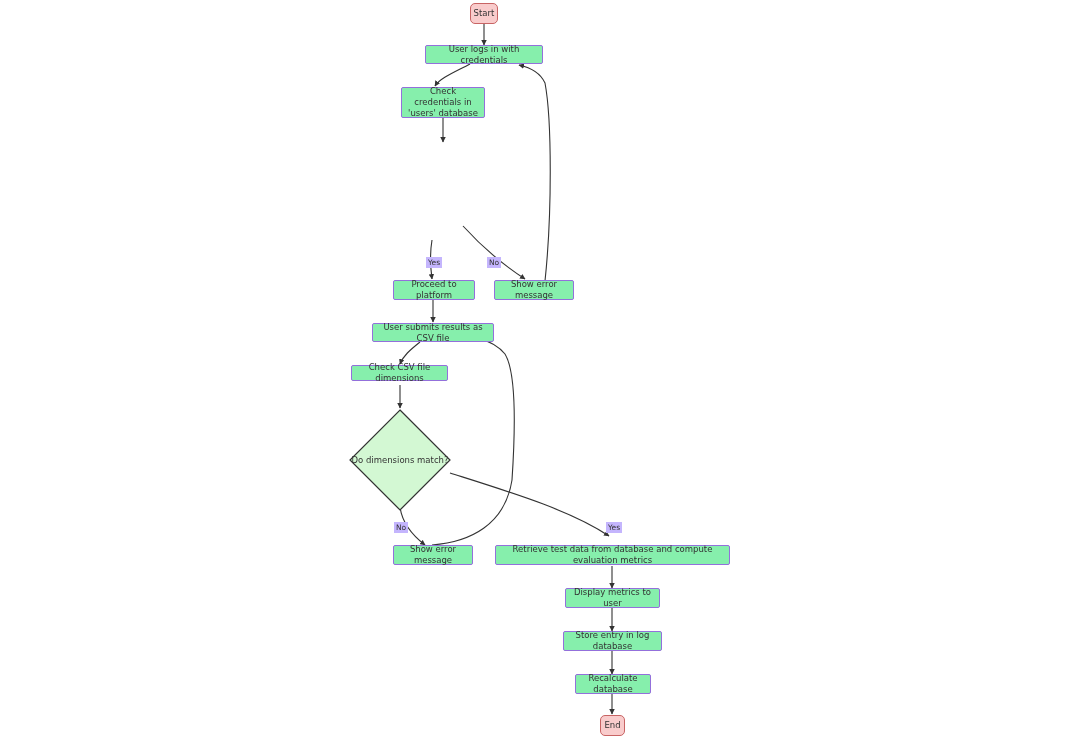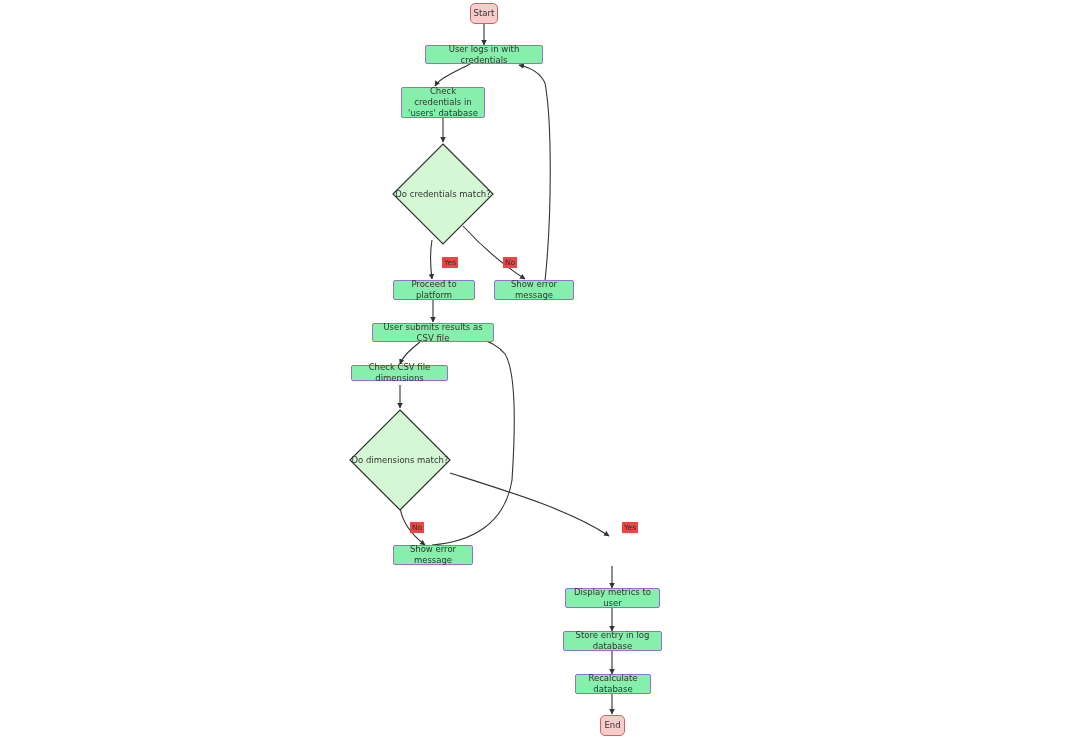--- a/index.html
+++ b/index.html
@@ -71,28 +71,27 @@
     display: flex;
     align-items: center;
     justify-content: center;
     font-size: 8.5px;
     color: #333333;
     text-align: center;
     pointer-events: none;
   }
   .edge-label {
     position: absolute;
-    background: #ef4444;
+    background: #c4b5fd;
     color: #333333;
     font-size: 7.5px;
     line-height: 9px;
     padding: 1px 2px;
     z-index: 4;
     white-space: nowrap;
-    margin-left: 16px;
   }
   .node-text {
     display: block;
     white-space: pre-line;
   }
 </style>
 </head>
 <body>
 
 <div id="flow-root">
@@ -146,26 +145,20 @@
 
   <div class="node node-process" style="left:425px; top:45px; width:118px; height:19px;">
     <span class="node-text">User logs in with credentials</span>
   </div>
 
   <div class="node node-process" style="left:401px; top:87px; width:84px; height:31px;">
     <span class="node-text">Check credentials in
 'users' database</span>
   </div>
 
-  <div class="node-decision-wrap" style="left:392px; top:143px; width:102px; height:102px;">
-    <svg width="102" height="102" viewBox="0 0 102 102" xmlns="http://www.w3.org/2000/svg">
-      <polygon points="51,1 101,51 51,101 1,51" fill="#d3f8d3" stroke="#333333" stroke-width="1.2"></polygon>
-    </svg>
-    <div class="node-decision-label">Do credentials match?</div>
-  </div>
 
   <div class="edge-label" style="left:426px; top:257px;">Yes</div>
 
   <div class="edge-label" style="left:487px; top:257px;">No</div>
 
   <div class="node node-process" style="left:393px; top:280px; width:82px; height:20px;">
     <span class="node-text">Proceed to platform</span>
   </div>
 
   <div class="node node-process" style="left:494px; top:280px; width:80px; height:20px;">
@@ -188,20 +181,23 @@
   </div>
 
   <div class="edge-label" style="left:394px; top:522px;">No</div>
 
   <div class="edge-label" style="left:606px; top:522px;">Yes</div>
 
   <div class="node node-process" style="left:393px; top:545px; width:80px; height:20px;">
     <span class="node-text">Show error message</span>
   </div>
 
+  <div class="node node-process" style="left:495px; top:545px; width:235px; height:20px;">
+    <span class="node-text">Retrieve test data from database and compute evaluation metrics</span>
+  </div>
 
   <div class="node node-process" style="left:565px; top:588px; width:95px; height:20px;">
     <span class="node-text">Display metrics to user</span>
   </div>
 
   <div class="node node-process" style="left:563px; top:631px; width:99px; height:20px;">
     <span class="node-text">Store entry in log database</span>
   </div>
 
   <div class="node node-process" style="left:575px; top:674px; width:76px; height:20px;">

